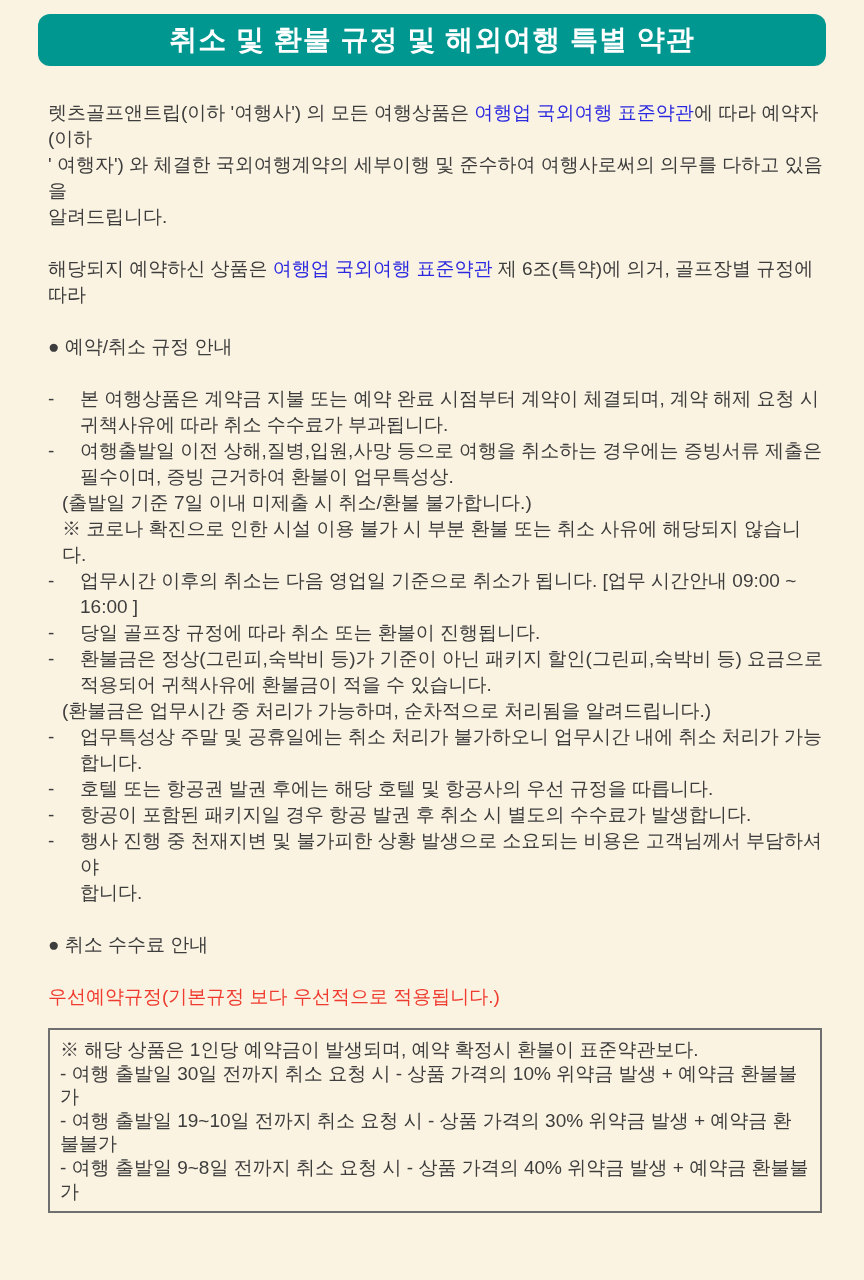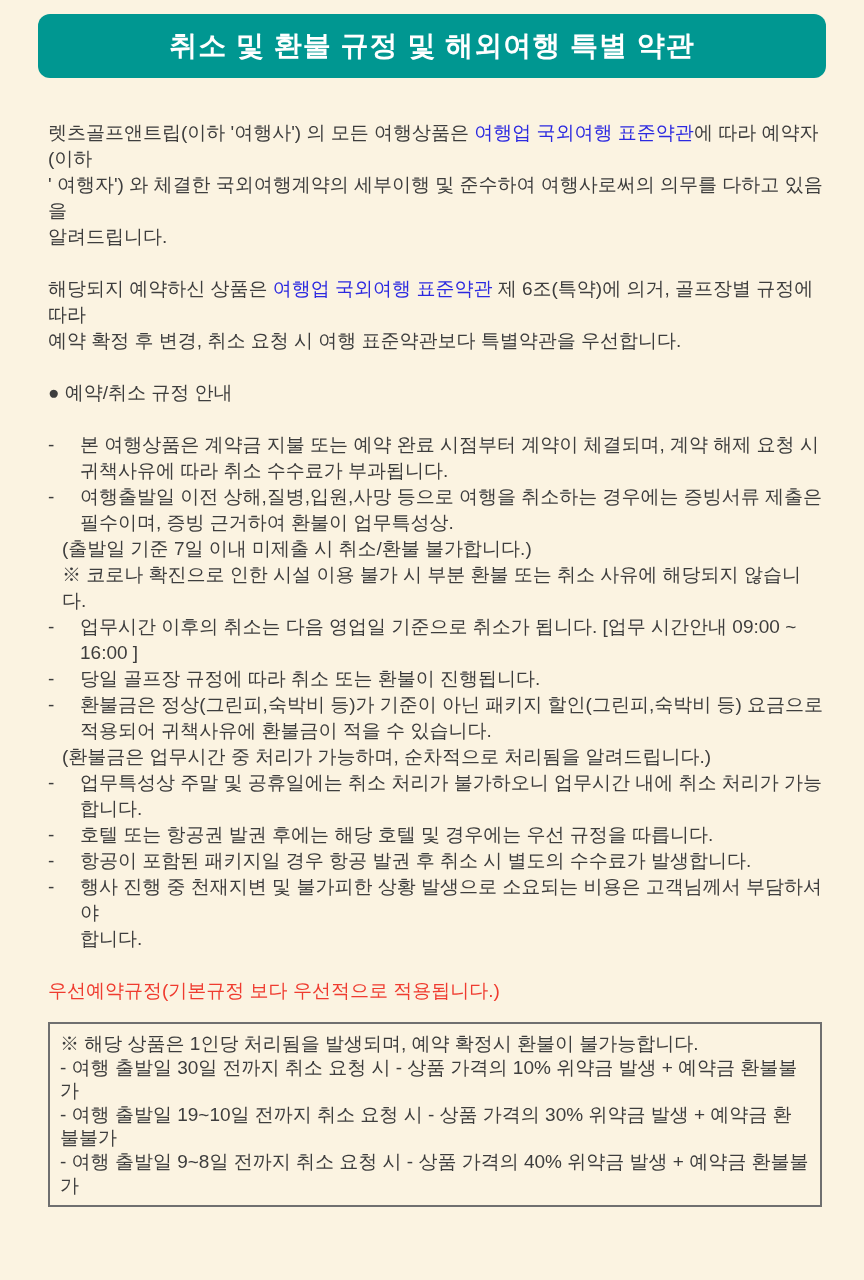--- a/index.html
+++ b/index.html
@@ -3,30 +3,30 @@
 <meta charset="utf-8">
 <style>
   html,body{margin:0;padding:0;}
   body{
     width:864px;height:1280px;overflow:hidden;
     background:var(--bg,#fbf3e1);
     font-family:"Liberation Sans",sans-serif;
     color:var(--text,#3d3d3d);
   }
   .banner{
-    margin:14px 38px 0 38px;height:64px;border-radius:12px;
+    margin:14px 38px 0 38px;height:52px;border-radius:12px;
     background:var(--teal,#009791);color:var(--banner-text,#ffffff);
     display:flex;align-items:center;justify-content:center;
     font-size:28px;font-weight:bold;letter-spacing:1px;
   }
   .doc{
     padding:30px 40px 0 48px;
     font-size:19px;line-height:26px;
   }
-  .para{margin:12px 0 26px 0;}
+  .para{margin:4px 0 26px 0;}
   .line{white-space:pre-wrap;}
   .heading{margin:0 0 26px 0;}
   .list{margin:0 0 26px 0;}
   .list .b{display:flex;}
   .list .b .dash{width:32px;flex:0 0 32px;}
   .list .hang{padding-left:32px;}
   .list .note{padding-left:14px;}
   .red-note{color:var(--red,#ef3b2f);margin:8px 0 18px 0;}
   .box{
     border:2px solid #6f6f6f;
@@ -43,43 +43,43 @@
 
 <div class="doc">
   <div id="intro">
       <div class="para">
         <div class="line"><span>렛츠골프앤트립(이하 '여행사') 의 모든 여행상품은 </span><span class="seg-blue">여행업 국외여행 표준약관</span><span>에 따라 예약자(이하</span></div>
         <div class="line"><span>' 여행자') 와 체결한 국외여행계약의 세부이행 및 준수하여 여행사로써의 의무를 다하고 있음을</span></div>
         <div class="line"><span>알려드립니다.</span></div>
       </div>
       <div class="para">
         <div class="line"><span>해당되지 예약하신 상품은 </span><span class="seg-blue">여행업 국외여행 표준약관</span><span> 제 6조(특약)에 의거, 골프장별 규정에 따라</span></div>
-        <div class="line"><span>예약 확정 후 변경, 취소 요청 시 여행 표준약관보다 특별약관을 우선합니다.</span></div>
       </div>
     </div>
   <div class="heading">● 예약/취소 규정 안내</div>
   <div class="list" id="policy-list">
       <div class="line b"><span class="dash">-</span><span>본 여행상품은 계약금 지불 또는 예약 완료 시점부터 계약이 체결되며, 계약 해제 요청 시</span></div>
       <div class="line hang">귀책사유에 따라 취소 수수료가 부과됩니다.</div>
       <div class="line b"><span class="dash">-</span><span>여행출발일 이전 상해,질병,입원,사망 등으로 여행을 취소하는 경우에는 증빙서류 제출은</span></div>
       <div class="line hang">필수이며, 증빙 근거하여 환불이 업무특성상.</div>
       <div class="line note">(출발일 기준 7일 이내 미제출 시 취소/환불 불가합니다.)</div>
       <div class="line note">※ 코로나 확진으로 인한 시설 이용 불가 시 부분 환불 또는 취소 사유에 해당되지 않습니다.</div>
       <div class="line b"><span class="dash">-</span><span>업무시간 이후의 취소는 다음 영업일 기준으로 취소가 됩니다. [업무 시간안내 09:00 ~ 16:00 ]</span></div>
       <div class="line b"><span class="dash">-</span><span>당일 골프장 규정에 따라 취소 또는 환불이 진행됩니다.</span></div>
       <div class="line b"><span class="dash">-</span><span>환불금은 정상(그린피,숙박비 등)가 기준이 아닌 패키지 할인(그린피,숙박비 등) 요금으로</span></div>
       <div class="line hang">적용되어 귀책사유에 환불금이 적을 수 있습니다.</div>
       <div class="line note">(환불금은 업무시간 중 처리가 가능하며, 순차적으로 처리됨을 알려드립니다.)</div>
       <div class="line b"><span class="dash">-</span><span>업무특성상 주말 및 공휴일에는 취소 처리가 불가하오니 업무시간 내에 취소 처리가 가능합니다.</span></div>
-      <div class="line b"><span class="dash">-</span><span>호텔 또는 항공권 발권 후에는 해당 호텔 및 경우에는 우선 규정을 따릅니다.</span></div>
+      <div class="line b"><span class="dash">-</span><span>호텔 또는 항공권 발권 후에는 해당 호텔 및 항공사의 우선 규정을 따릅니다.</span></div>
       <div class="line b"><span class="dash">-</span><span>항공이 포함된 패키지일 경우 항공 발권 후 취소 시 별도의 수수료가 발생합니다.</span></div>
       <div class="line b"><span class="dash">-</span><span>행사 진행 중 천재지변 및 불가피한 상황 발생으로 소요되는 비용은 고객님께서 부담하셔야</span></div>
       <div class="line hang">합니다.</div>
     </div>
+  <div class="heading">● 취소 수수료 안내</div>
   <div class="red-note line">우선예약규정(기본규정 보다 우선적으로 적용됩니다.)</div>
   <div class="box" id="fee-box" style="border-color: rgb(111, 111, 111);">
-      <div class="line"><span>※ 해당 상품은 1인당 처리됨을 발생되며, 예약 확정시 환불이 불가능합니다.</span></div>
+      <div class="line"><span>※ 해당 상품은 1인당 예약금이 발생되며, 예약 확정시 환불이 표준약관보다.</span></div>
       <div class="line"><span>- 여행 출발일 30일 전까지 취소 요청 시 - 상품 가격의 10% 위약금 발생 + 예약금 환불불가</span></div>
       <div class="line"><span>- 여행 출발일 19~10일 전까지 취소 요청 시 - 상품 가격의 30% 위약금 발생 + 예약금 환불불가</span></div>
       <div class="line"><span>- 여행 출발일 9~8일 전까지 취소 요청 시 - 상품 가격의 40% 위약금 발생 + 예약금 환불불가</span></div>
     </div>
 
 </div>
 
 </body></html>

